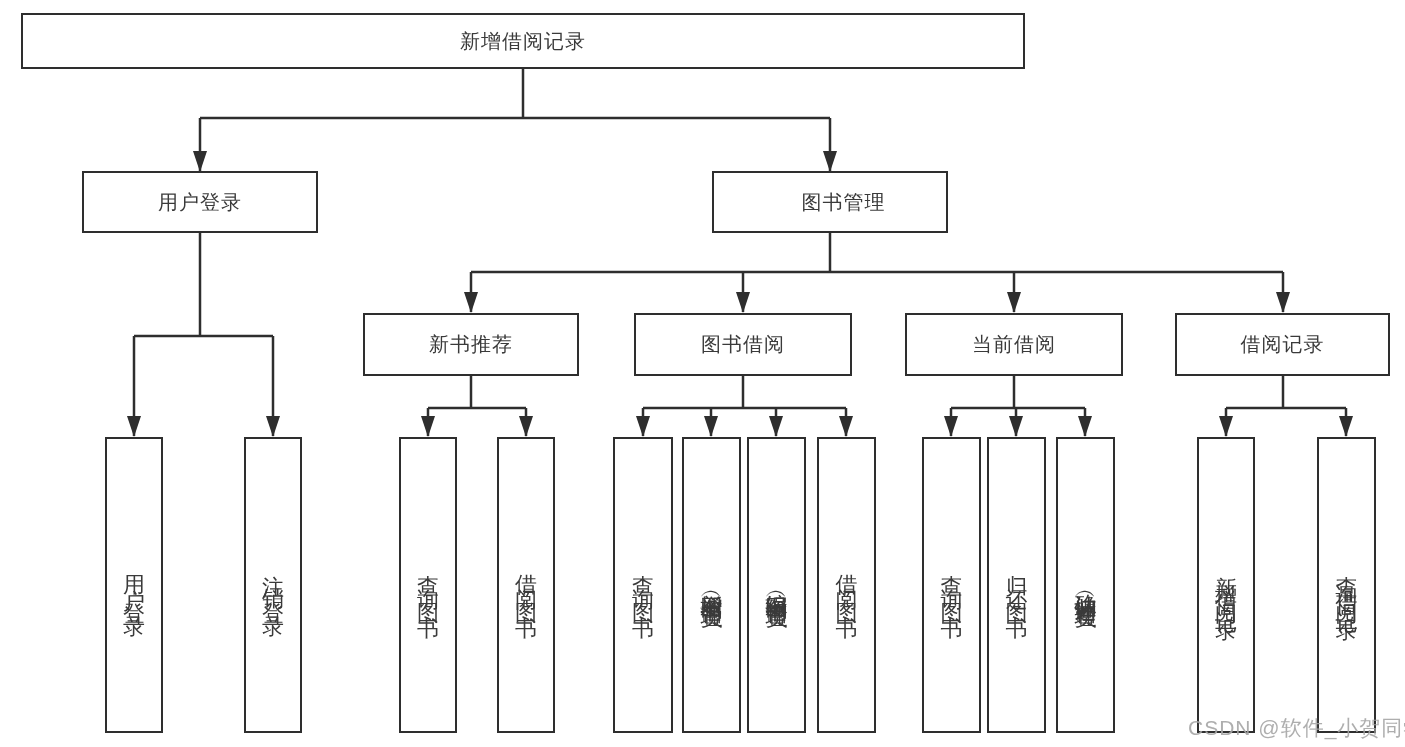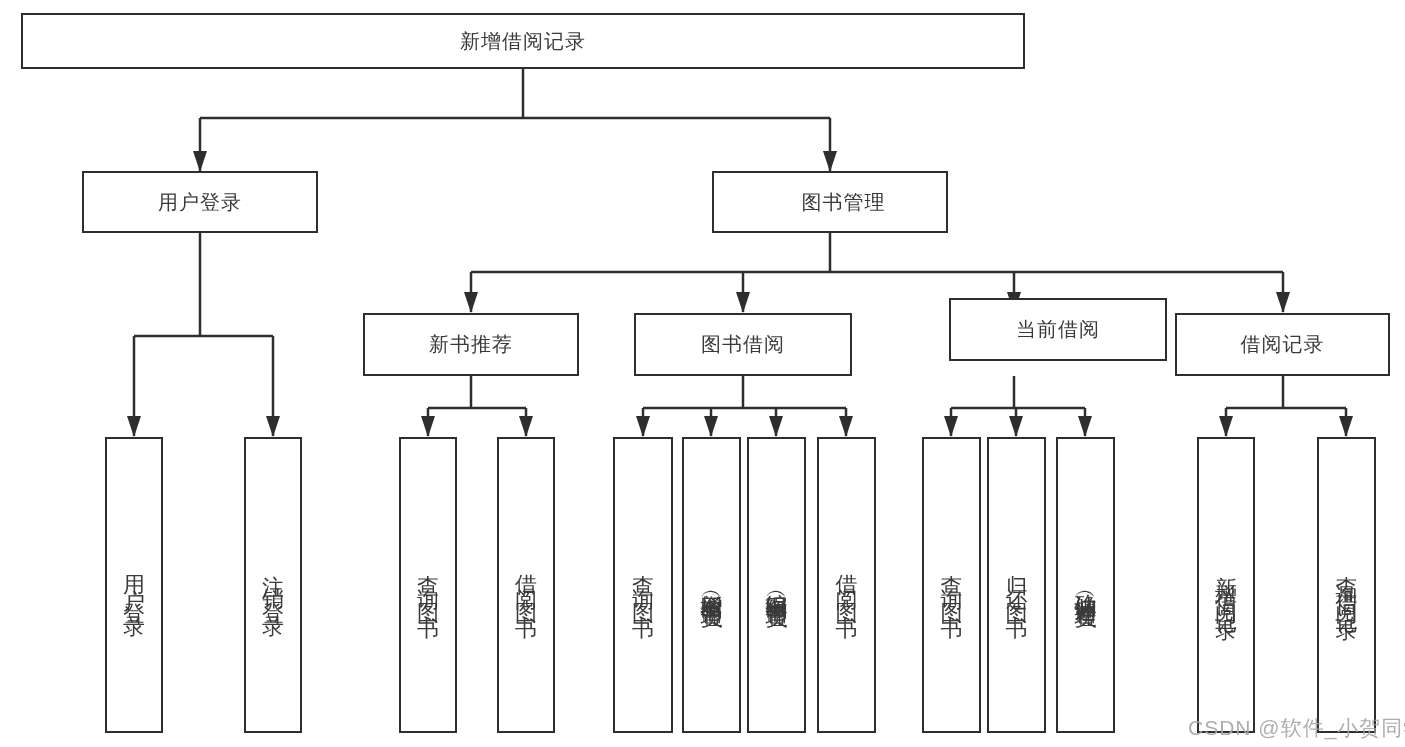--- a/index.html
+++ b/index.html
@@ -105,21 +105,21 @@
   <div class="node hnode" style="left:712px;top:171px;width:236px;height:62px;padding-left:27px;">
     <span>图书管理</span>
   </div>
 
   <div class="node hnode" style="left:363px;top:313px;width:216px;height:63px;">
     <span>新书推荐</span>
   </div>
   <div class="node hnode" style="left:634px;top:313px;width:218px;height:63px;">
     <span>图书借阅</span>
   </div>
-  <div class="node hnode" style="left:905px;top:298px;width:218px;height:63px;margin-left:44px;">
+  <div class="node hnode" style="left:905px;top:313px;width:218px;height:63px;">
     <span>当前借阅</span>
   </div>
   <div class="node hnode" style="left:1175px;top:313px;width:215px;height:63px;">
     <span>借阅记录</span>
   </div>
 
   <div class="node vnode vshort" style="left:105px;top:437px;width:58px;height:296px;">
     <span>用户登录</span>
   </div>
   <div class="node vnode vshort" style="left:244px;top:437px;width:58px;height:296px;">

